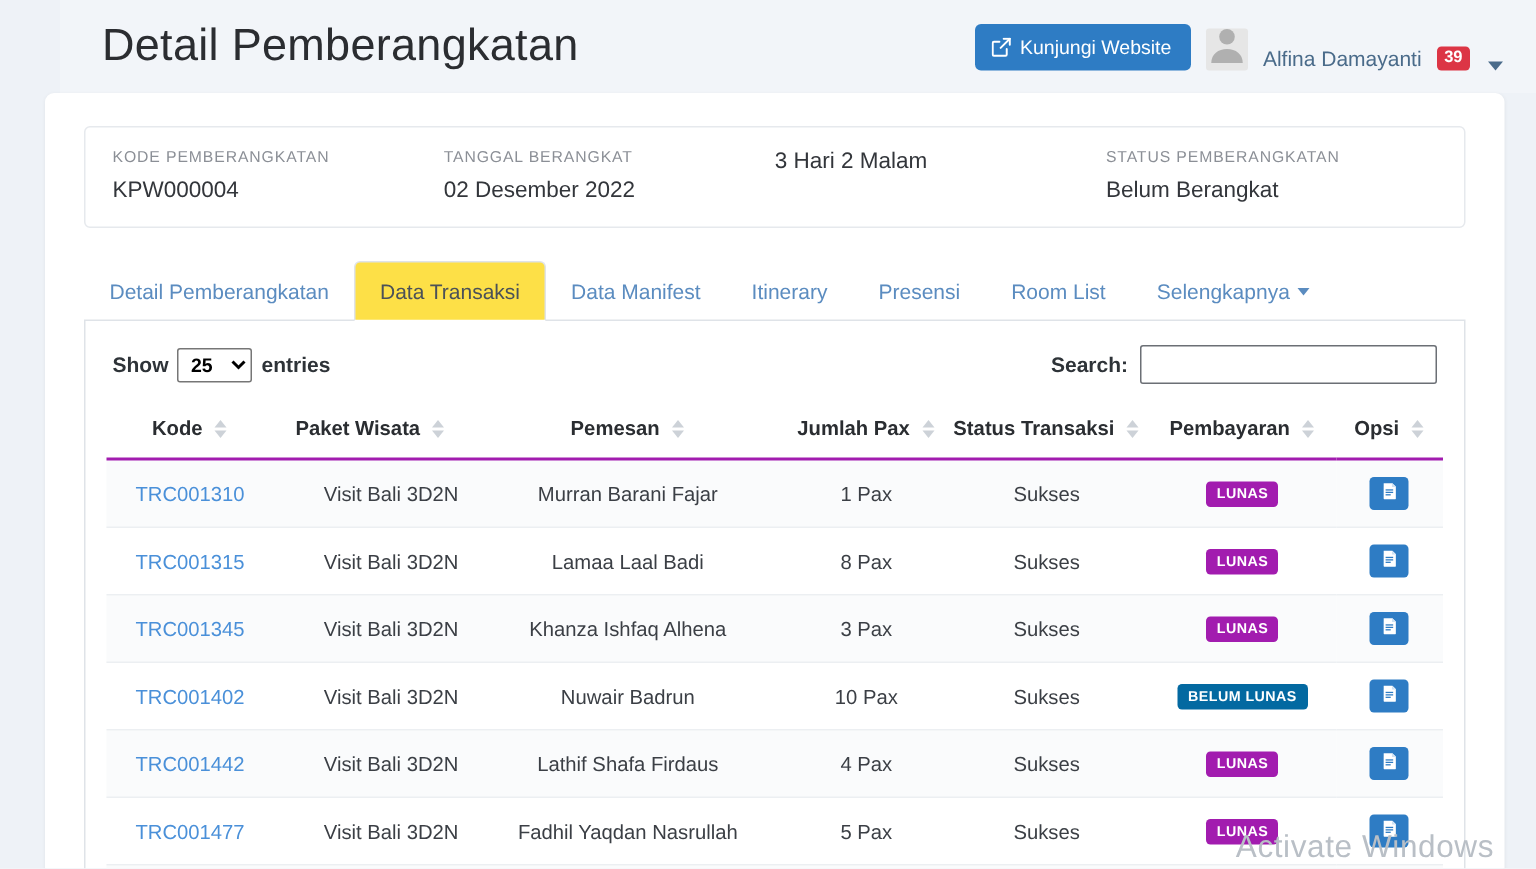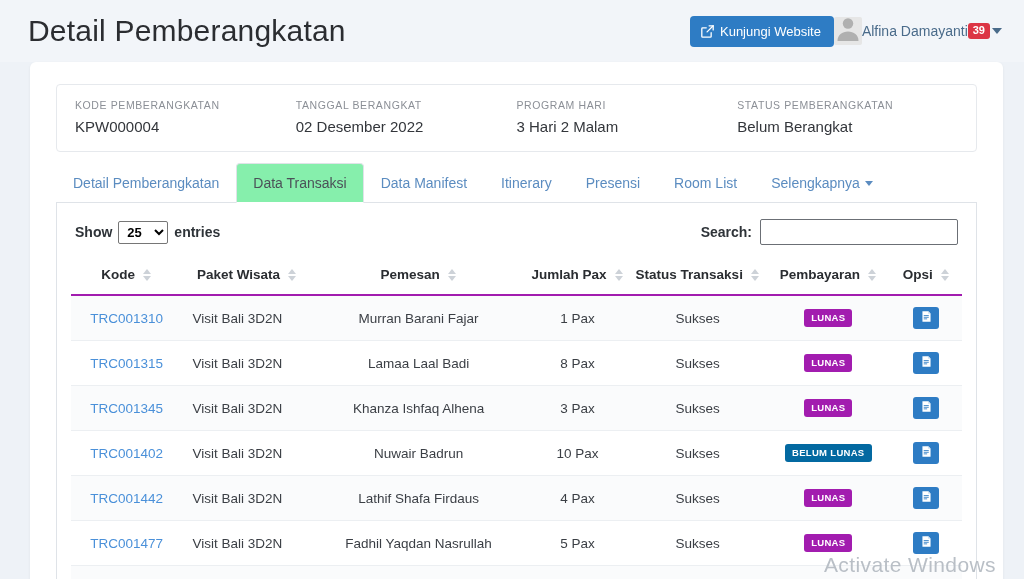--- a/index.html
+++ b/index.html
@@ -7,40 +7,41 @@
     width: 1024px; height: 579px;
     overflow: hidden;
     font-family: "Liberation Sans", sans-serif;
     background: #eef2f6;
   }
   .page {
     position: relative;
     width: 1024px; height: 579px;
     background: linear-gradient(180deg,#eef2f7 0%, #eef2f7 100%);
     overflow: hidden;
+    padding-left: 40px;
   }
 
   
   .topbar {
     position: relative;
     height: 62px;
     display: flex;
     align-items: center;
     padding: 0 22px 0 28px;
     background: #f2f5f9;
   }
   .page-title {
     font-size: 30px;
     font-weight: 400;
     color: #2b2d31;
     letter-spacing: .2px;
     flex: 1;
     line-height: 1;
   }
-  .topbar-right { display: flex; align-items: center; }
+  .topbar-right { display: flex; align-items: flex-end; gap: 10px; }
   .btn-visit {
     display: inline-flex; align-items: center; gap: 6px;
     background: #2e7cc4;
     color: #fff;
     border: none;
     border-radius: 4px;
     font-size: 13px;
     font-weight: 500;
     padding: 8px 13px 8px 11px;
     cursor: pointer;
@@ -88,21 +89,21 @@
     box-shadow: 0 1px 3px rgba(0,0,0,.06);
     padding: 22px 26px 0;
   }
 
   
   .info-strip {
     border: 1px solid #e6e9ed;
     border-radius: 4px;
     display: flex;
     padding: 14px 18px 16px;
-    margin-bottom: 11px;
+    margin-bottom: 22px;
   }
   .info-cell { flex: 1; }
   .info-label {
     font-size: 10.5px;
     letter-spacing: .6px;
     color: #8b8f96;
     text-transform: uppercase;
     margin-bottom: 7px;
   }
   .info-value {
@@ -123,21 +124,21 @@
     padding: 11px 16px;
     cursor: pointer;
     border: 1px solid transparent;
     border-radius: 4px 4px 0 0;
     margin-bottom: -1px;
     white-space: nowrap;
     display: inline-flex; align-items: center; gap: 5px;
   }
   .tab.active {
     color: #4b5158;
-    background: #86efac;
+    background: #fde047;
     border-color: #dfe3e8 #dfe3e8 #fff;
   }
   .tab .caret-sm {
     width: 0; height: 0;
     border-left: 4px solid transparent;
     border-right: 4px solid transparent;
     border-top: 5px solid #5b8cc0;
   }
 
   
@@ -204,21 +205,21 @@
     font-size: 13.5px;
     color: #3b3f45;
     padding: 11px 6px;
     border-bottom: 1px solid #eceff2;
     text-align: center;
     white-space: nowrap;
   }
   tbody tr:nth-child(odd) { background: #fafbfc; }
   tbody tr:nth-child(even) { background: #fff; }
   td.code a { color: #4a90d9; text-decoration: none; cursor: pointer; }
-  td.paket { text-align: left; padding-left: 10px; }
+  td.paket { text-align: right; padding-left: 10px; }
 
   .badge {
     display: inline-block;
     font-size: 9.5px;
     font-weight: 700;
     letter-spacing: .3px;
     color: #fff;
     border-radius: 3px;
     padding: 4px 7px 4px;
     line-height: 1;
@@ -294,21 +295,20 @@
     <div class="info-strip">
       <div class="info-cell">
         <div class="info-label">KODE PEMBERANGKATAN</div>
         <div class="info-value">KPW000004</div>
       </div>
       <div class="info-cell">
         <div class="info-label">TANGGAL BERANGKAT</div>
         <div class="info-value">02 Desember 2022</div>
       </div>
       <div class="info-cell">
-        <div class="info-label">PROGRAM HARI</div>
         <div class="info-value">3 Hari 2 Malam</div>
       </div>
       <div class="info-cell">
         <div class="info-label">STATUS PEMBERANGKATAN</div>
         <div class="info-value">Belum Berangkat</div>
       </div>
     </div>
 
     <div class="tabs">
       <div class="tab">

